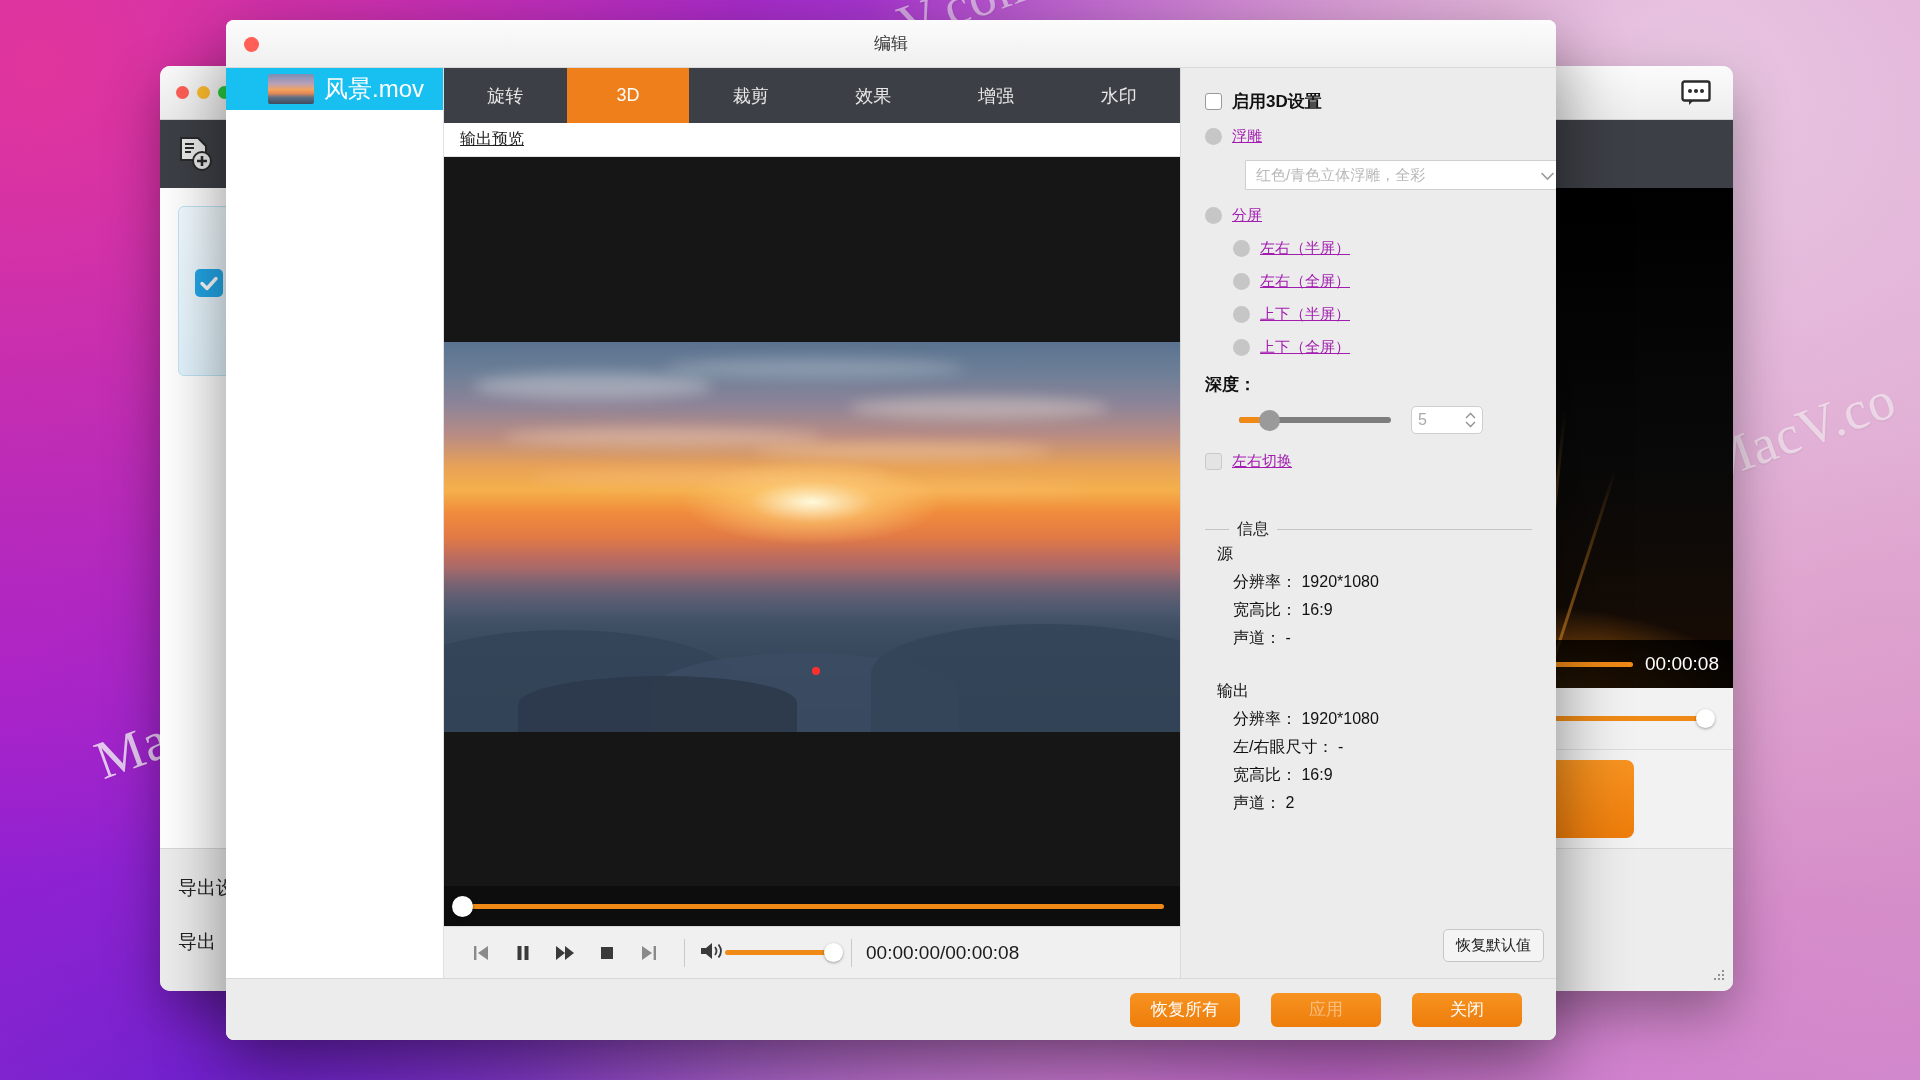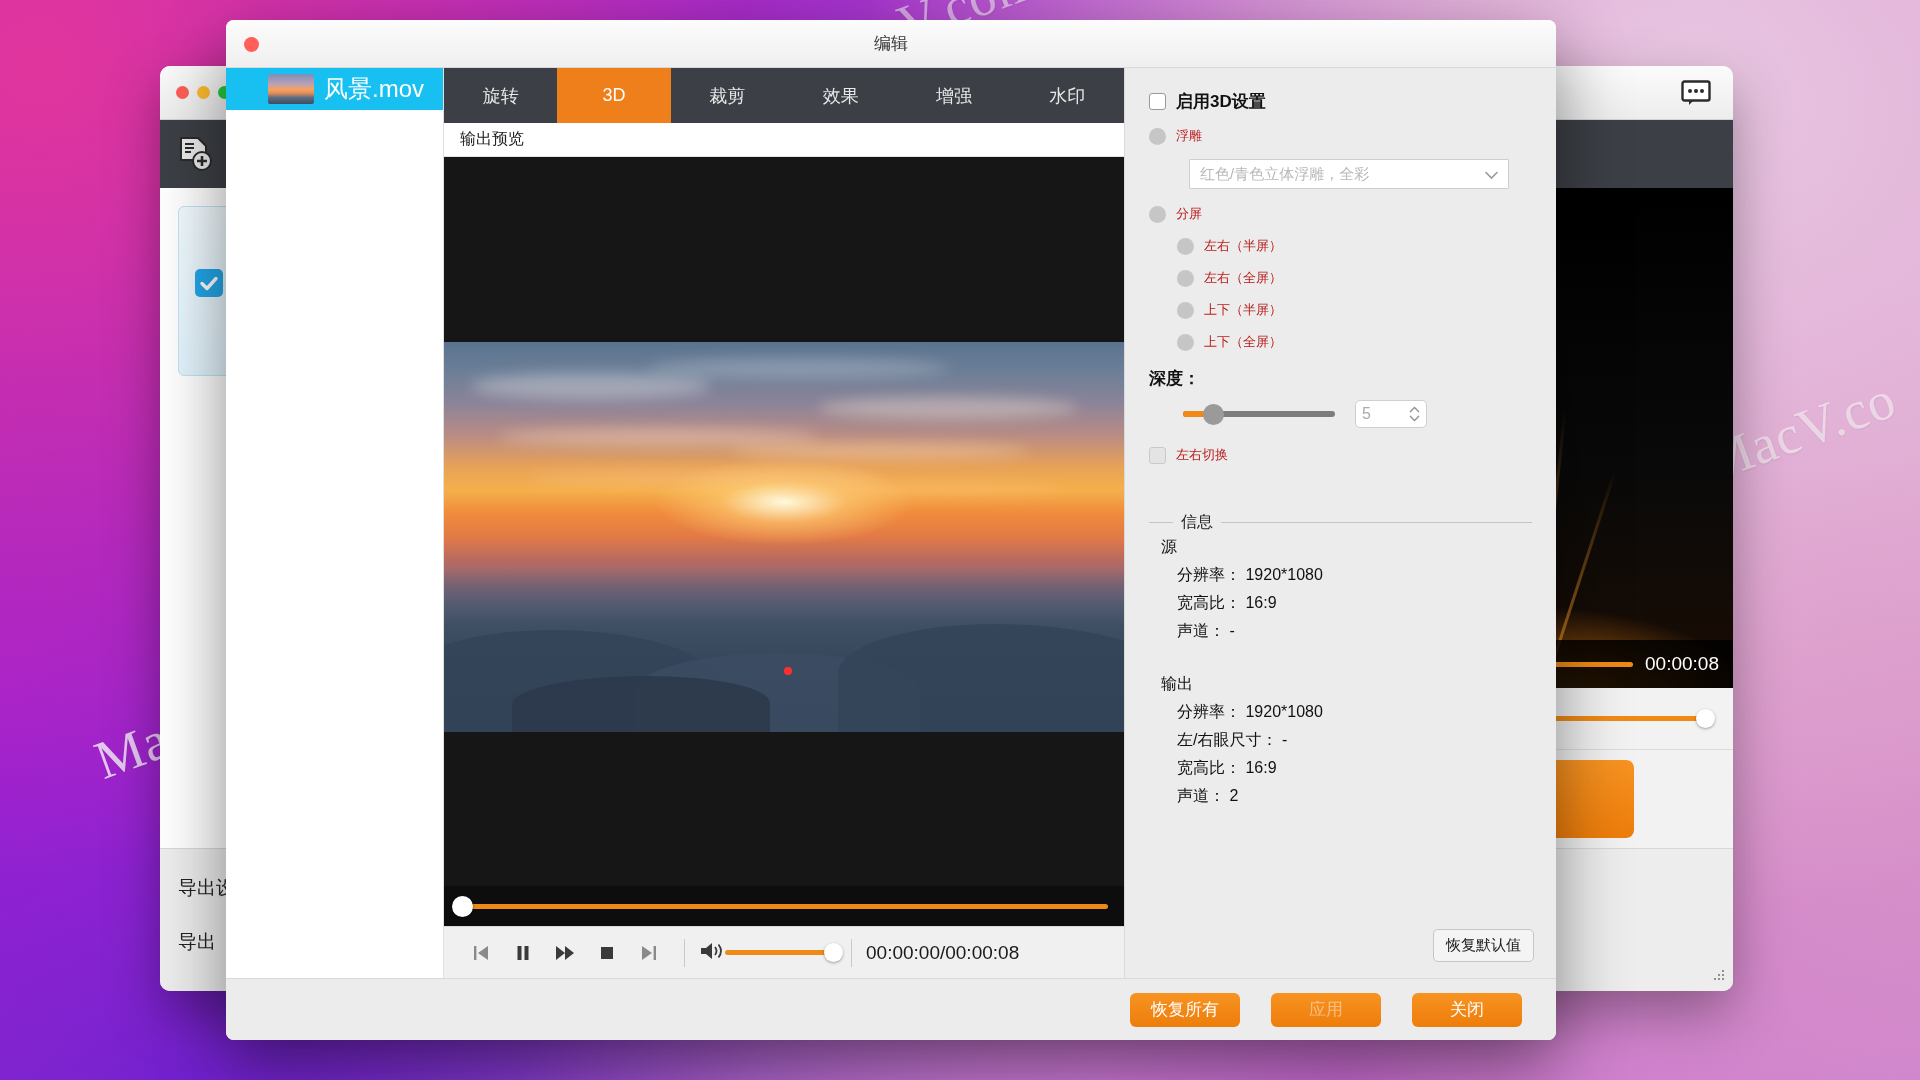--- a/index.html
+++ b/index.html
@@ -171,21 +171,21 @@
   
   #preview-column { flex: 1; display: flex; flex-direction: column; background: #fff; }
   #tabbar { height: 55px; background: #3c3f45; display: flex; }
   .tab {
     flex: 1; display: flex; align-items: center; justify-content: center;
     color: #e8e8e8; font-size: 18px; cursor: pointer;
   }
   .tab.active { background: #ef7f1a; color: #fff; }
   #preview-label-row {
     height: 34px; display: flex; align-items: center; padding-left: 16px;
-    border-bottom: 1px solid #e3e3e3; font-size: 16px; color: #222;
+    border-bottom: 1px solid #e3e3e3; font-size: 16px; color: #222; text-decoration: underline;
   }
   #video-stage { flex: 1; background: #161616; position: relative; overflow: hidden; }
   #video-image {
     position: absolute; left: 0; right: 0; top: 185px; height: 390px;
     background:
       radial-gradient(ellipse 180px 60px at 50% 41%, rgba(255,255,230,.95) 0%, rgba(255,210,120,.55) 35%, rgba(255,150,60,0) 72%),
       linear-gradient(to bottom,
         #5b7390 0%,
         #6d7f97 8%,
         #8d8498 16%,
@@ -242,34 +242,34 @@
     width: 112px; height: 5px; background: #f08a16; border-radius: 3px; position: relative;
   }
   #tp-volknob {
     position: absolute; right: -6px; top: -7px; width: 19px; height: 19px;
     border-radius: 50%; background: #fff; box-shadow: 0 1px 3px rgba(0,0,0,.35);
   }
   #tp-time { font-size: 19px; color: #1a1a1a; }
 
   
   #settings-panel {
-    width: 432px; background: #ececec; border-left: 1px solid #d9d9d9;
+    width: 376px; background: #ececec; border-left: 1px solid #d9d9d9;
     padding: 22px 24px 0 24px; position: relative;
   }
   .row { display: flex; align-items: center; gap: 10px; margin-bottom: 14px; }
   .chk {
     width: 17px; height: 17px; border: 1px solid #9a9a9a; border-radius: 3px;
     background: #fff; flex: none;
   }
   .chk.dis { border-color: #c9c9c9; background: #e4e4e4; }
   .radio {
     width: 17px; height: 17px; border-radius: 50%; background: #c6c6c6; flex: none;
   }
   .lbl-strong { font-size: 17px; color: #111; font-weight: bold; }
-  .lbl-dis { font-size: 13px; color: #b91c1c; }
+  .lbl-dis { font-size: 15px; color: #a21caf; text-decoration: underline; }
   #emboss-select {
     margin: 0 0 16px 40px; width: 320px; height: 30px;
     background: #fff; border: 1px solid #cfcfcf; border-radius: 1px;
     display: flex; align-items: center; justify-content: space-between;
     padding: 0 10px; font-size: 15px; color: #b8b8b8; cursor: pointer;
   }
   .sub-row { margin-left: 28px; }
   #depth-label { font-size: 17px; font-weight: bold; color: #111; margin: 16px 0 10px 0; }
   #depth-controls { display: flex; align-items: center; gap: 20px; margin-bottom: 18px; padding-left: 34px; }
   #depth-track {
@@ -289,21 +289,21 @@
 
   #info-box { margin-top: 48px; }
   #info-legend {
     display: flex; align-items: center; gap: 8px; font-size: 16px; color: #222; margin-bottom: 2px;
   }
   #info-legend .line { flex: 1; height: 1px; background: #c4c4c4; }
   #info-legend .line.left { flex: none; width: 24px; }
   .info-group { font-size: 16px; color: #111; margin-left: 12px; margin-top: 4px; }
   .info-item { font-size: 16px; color: #111; margin-left: 28px; margin-top: 7px; }
   #restore-default {
-    position: absolute; right: 22px; bottom: 16px;
+    position: absolute; right: 12px; bottom: 16px;
     background: #f4f4f4; border: 1px solid #c6c6c6; border-radius: 5px;
     padding: 6px 12px; font-size: 15px; color: #222; cursor: pointer;
     font-family: "Liberation Sans", sans-serif;
   }
 
   #edit-footer {
     height: 62px; background: #ececec; border-top: 1px solid #d9d9d9;
     display: flex; align-items: center; justify-content: flex-end; gap: 31px; padding-right: 34px;
   }
   .btn-orange {

